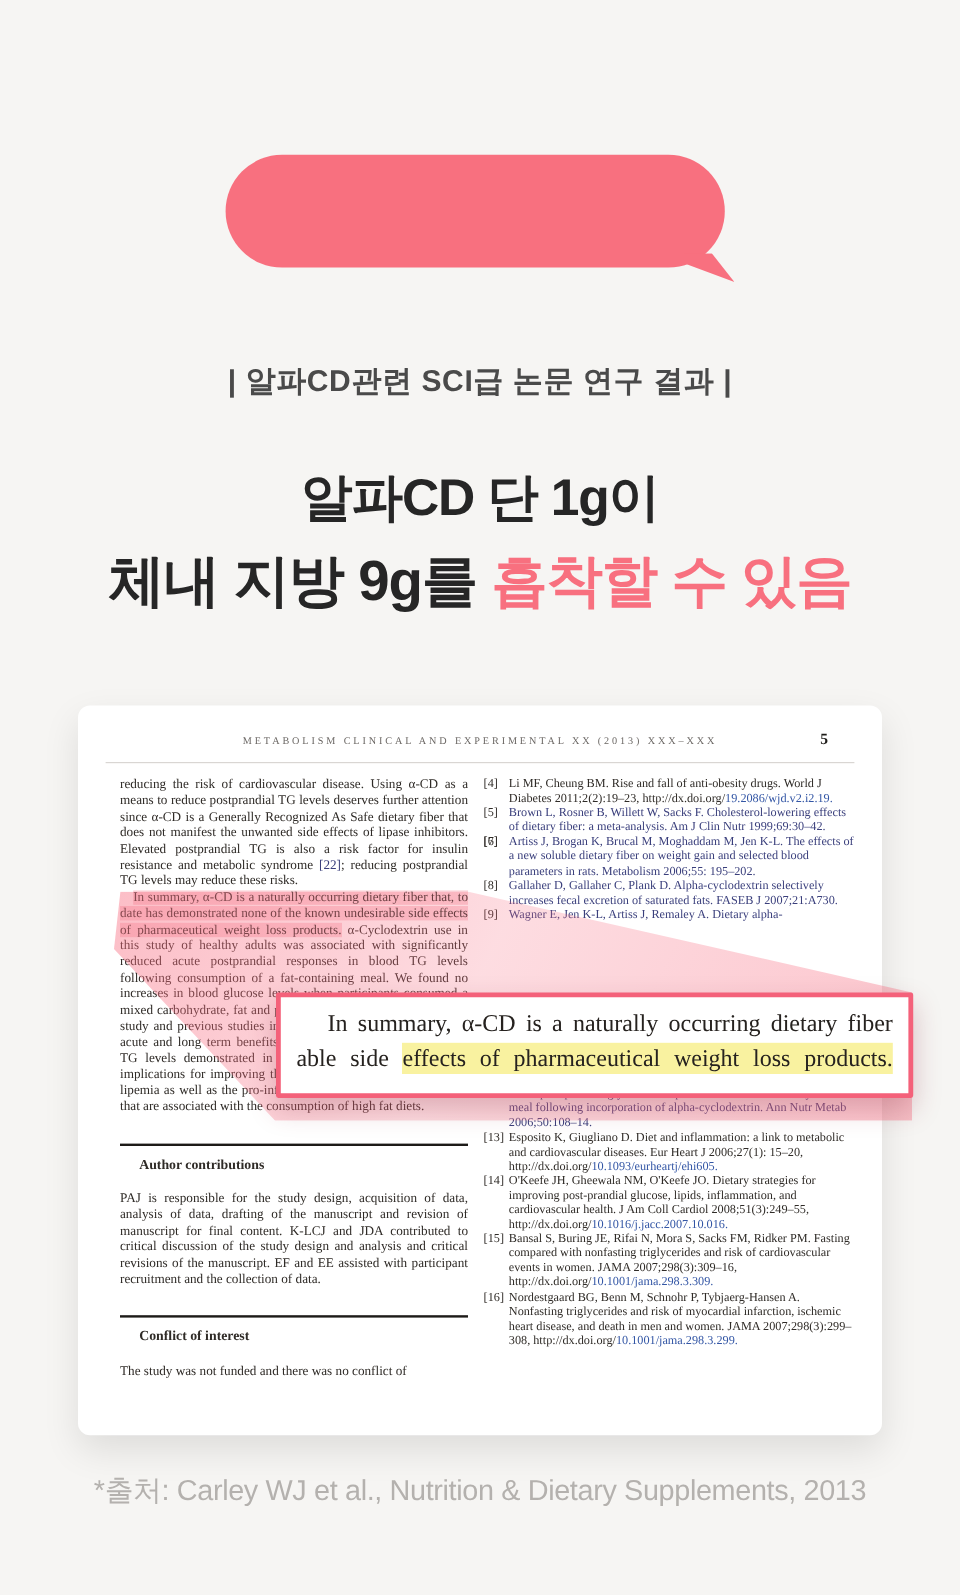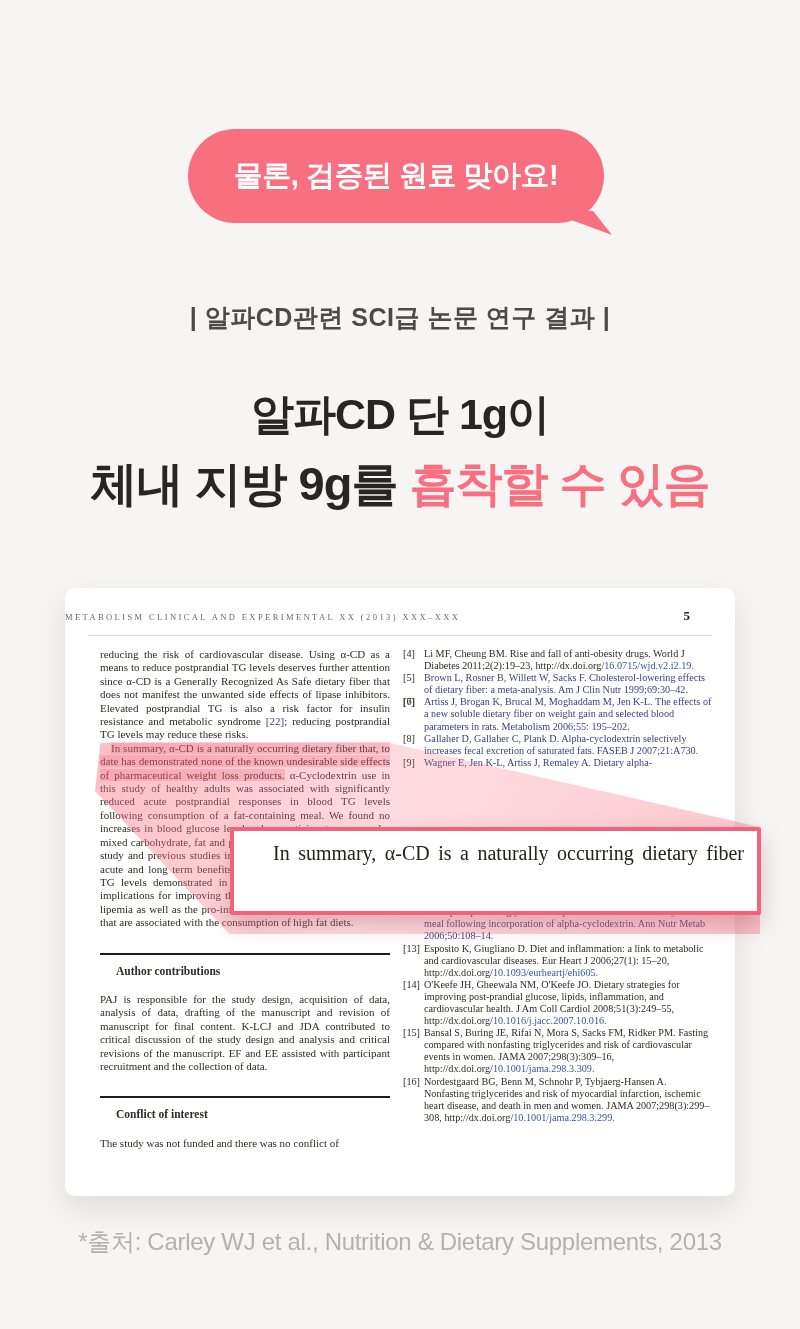--- a/index.html
+++ b/index.html
@@ -34,21 +34,21 @@
   .h-line2{font-size:47px; font-weight:800; letter-spacing:-1px; margin-top:9px;}
   .h-line2 .accent{color:var(--pink);}
   
   .paper-card{
     position:absolute; left:65px; top:588px; width:670px; height:608px;
     background:#fff; border-radius:10px;
     box-shadow:0 12px 30px rgba(0,0,0,0.10);
     font-family:"Liberation Serif","DejaVu Serif",serif; color:var(--ink);
   }
   .journal-header{
-    position:absolute; top:24px; left:0; right:0; text-align:left;
+    position:absolute; top:24px; left:0; right:0; text-align:center;
     font-size:8.5px; letter-spacing:2.4px; color:#6b6764;
   }
   .page-number{position:absolute; top:20px; right:45px; font-size:13px; font-weight:700; color:#1d1b18;}
   .header-rule{position:absolute; top:47px; left:23px; right:23px; border-top:1px solid #d9d6d3;}
   .cols{position:absolute; top:60px; left:35px; display:flex; gap:13px;}
   .col-left{width:290px; font-size:11px; line-height:13.4px; text-align:justify;}
   .col-left p{margin:0;}
   .p2{text-indent:11px;}
   .hl{background:rgba(246,150,165,0.42);}
   .cite-link{color:var(--navy);}
@@ -81,21 +81,20 @@
   
   .footer{
     position:absolute; top:1226px; left:0; right:0; text-align:center;
     font-size:24px; color:#b4b1ae; letter-spacing:-0.3px;
   }
 </style>
 </head>
 <body>
 
 <div class="bubble">
-  <span>물론, 검증된 원료 맞아요!</span>
   <div class="bubble-tail"></div>
 </div>
 
 <div class="subtitle">|  알파CD관련 SCI급 논문 연구 결과  |</div>
 
 <div class="headline">
   <div class="h-line1">알파CD 단 1g이</div>
   <div class="h-line2"><span class="dark">체내 지방 9g를 </span><span class="accent">흡착할 수 있음</span></div>
 </div>
 
@@ -111,21 +110,21 @@
       <div class="sec-rule"></div>
       <h3 class="sec-title">Author contributions</h3>
       <p>PAJ is responsible for the study design, acquisition of data, analysis of data, drafting of the manuscript and revision of manuscript for final content. K-LCJ and JDA contributed to critical discussion of the study design and analysis and critical revisions of the manuscript. EF and EE assisted with participant recruitment and the collection of data.</p>
       <div class="sec-rule"></div>
       <h3 class="sec-title">Conflict of interest</h3>
       <p>The study was not funded and there was no conflict of</p>
     </div>
 
     <div class="col-right">
       <div id="refs-top">
-  <div class="ref"><span class="num">[4]</span><span class="txt">Li MF, Cheung BM. Rise and fall of anti-obesity drugs. World J Diabetes 2011;2(2):19–23, http://dx.doi.org/</span><span class="doi">16.0715/wjd.v2.i2.19.</span></div>
+  <div class="ref"><span class="num">[4]</span><span class="txt">Li MF, Cheung BM. Rise and fall of anti-obesity drugs. World J Diabetes 2011;2(2):19–23, http://dx.doi.org/</span><span class="doi">19.2086/wjd.v2.i2.19.</span></div>
 
   <div class="ref tone-navy"><span class="num">[5]</span><span class="txt">Brown L, Rosner B, Willett W, Sacks F. Cholesterol-lowering effects of dietary fiber: a meta-analysis. Am J Clin Nutr 1999;69:30–42.</span></div>
 
   <div class="ref tone-navy"><span class="num">[6]</span></div>
 
   <div class="ref tone-navy"><span class="num">[7]</span><span class="txt">Artiss J, Brogan K, Brucal M, Moghaddam M, Jen K-L. The effects of a new soluble dietary fiber on weight gain and selected blood parameters in rats. Metabolism 2006;55: 195–202.</span></div>
 
   <div class="ref tone-navy"><span class="num">[8]</span><span class="txt">Gallaher D, Gallaher C, Plank D. Alpha-cyclodextrin selectively increases fecal excretion of saturated fats. FASEB J 2007;21:A730.</span></div>
 
   <div class="ref tone-navy"><span class="num">[9]</span><span class="txt">Wagner E, Jen K-L, Artiss J, Remaley A. Dietary alpha-</span></div>
@@ -145,15 +144,16 @@
   <div class="ref"><span class="num">[16]</span><span class="txt">Nordestgaard BG, Benn M, Schnohr P, Tybjaerg-Hansen A. Nonfasting triglycerides and risk of myocardial infarction, ischemic heart disease, and death in men and women. JAMA 2007;298(3):299–308, http://dx.doi.org/</span><span class="doi">10.1001/jama.298.3.299.</span></div>
 </div>
     </div>
   </div>
 </div>
 
 <div class="zoom-beam"></div>
 
 <div class="callout">
   <div class="c-line c-indent">In summary, α-CD is a naturally occurring dietary fiber</div>
+  <div class="c-line"><span>able side </span><span class="c-mark">effects of pharmaceutical weight loss products.</span></div>
 </div>
 
 <div class="footer">*출처: Carley WJ et al., Nutrition &amp; Dietary Supplements, 2013</div>
 
 </body></html>

